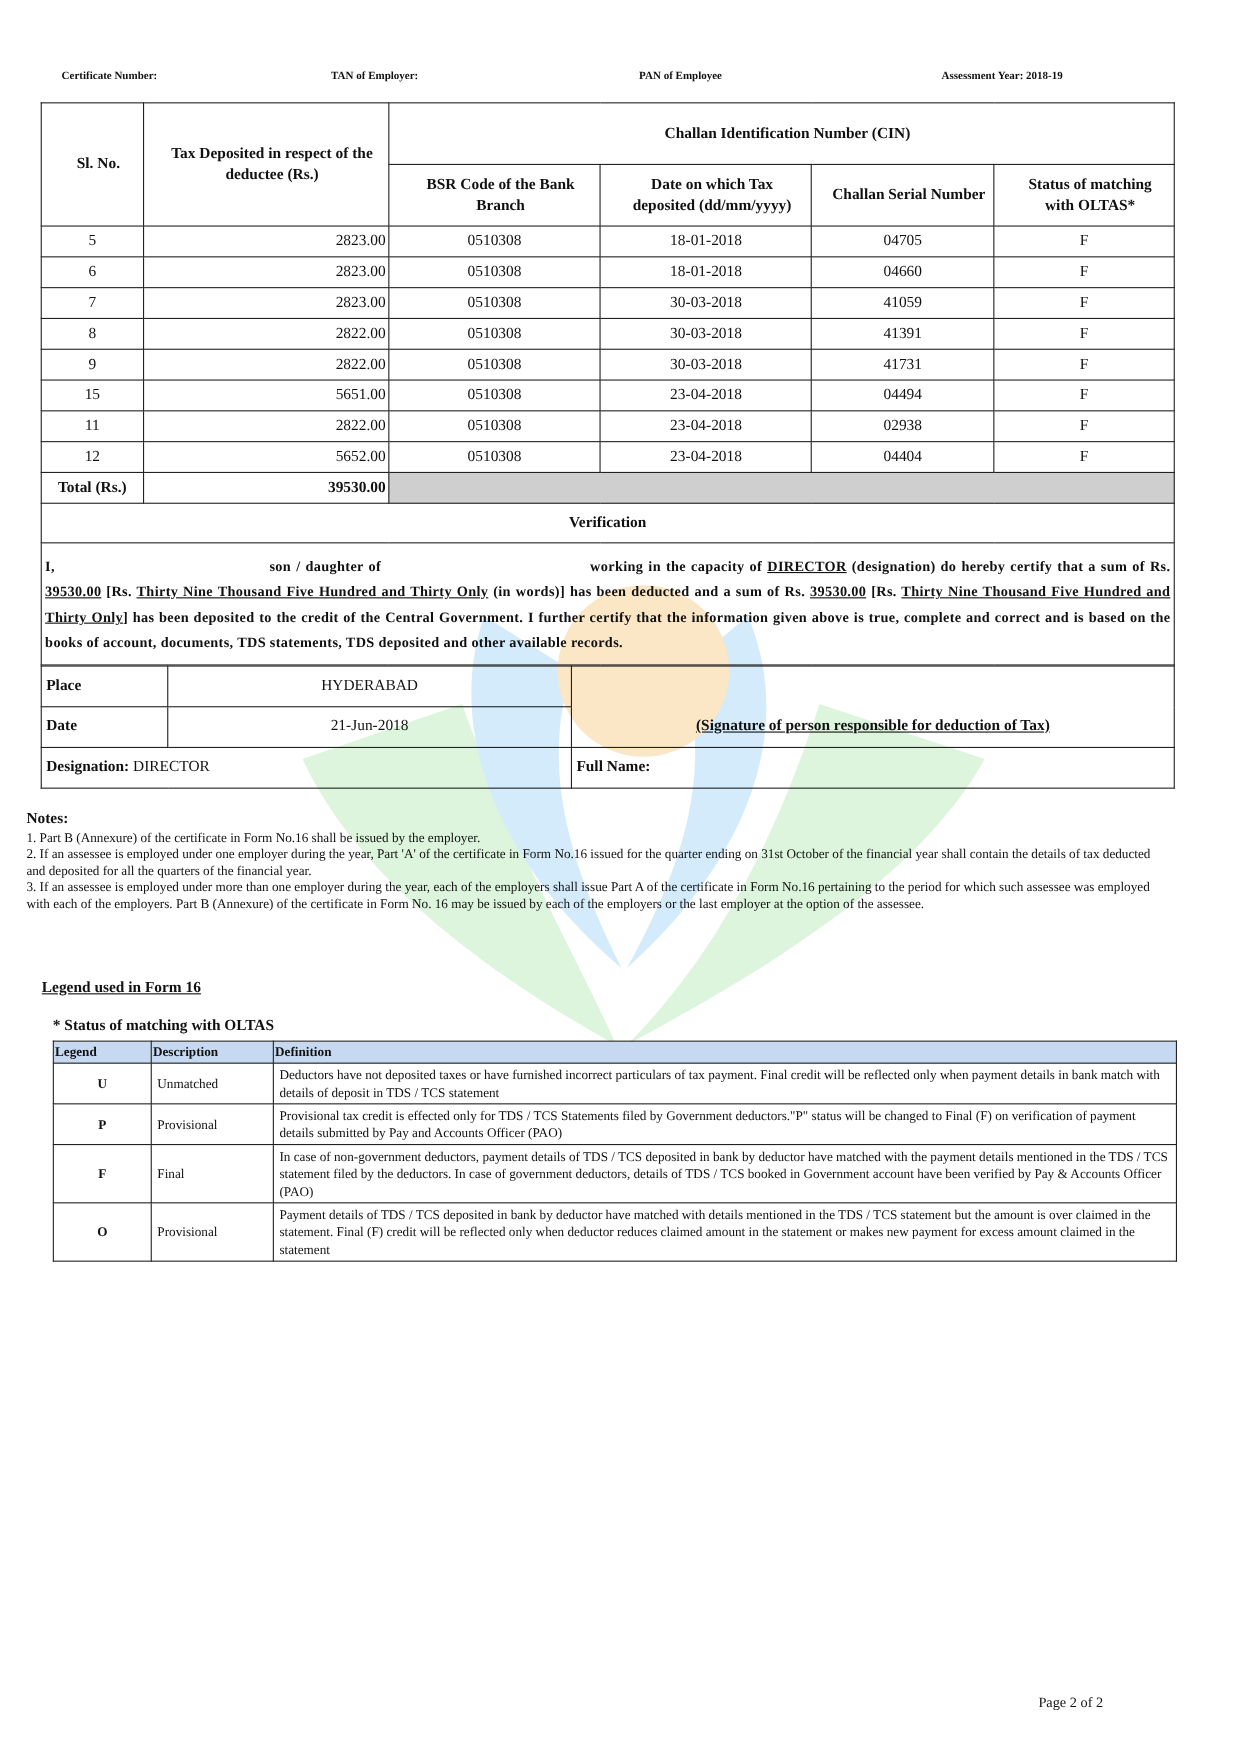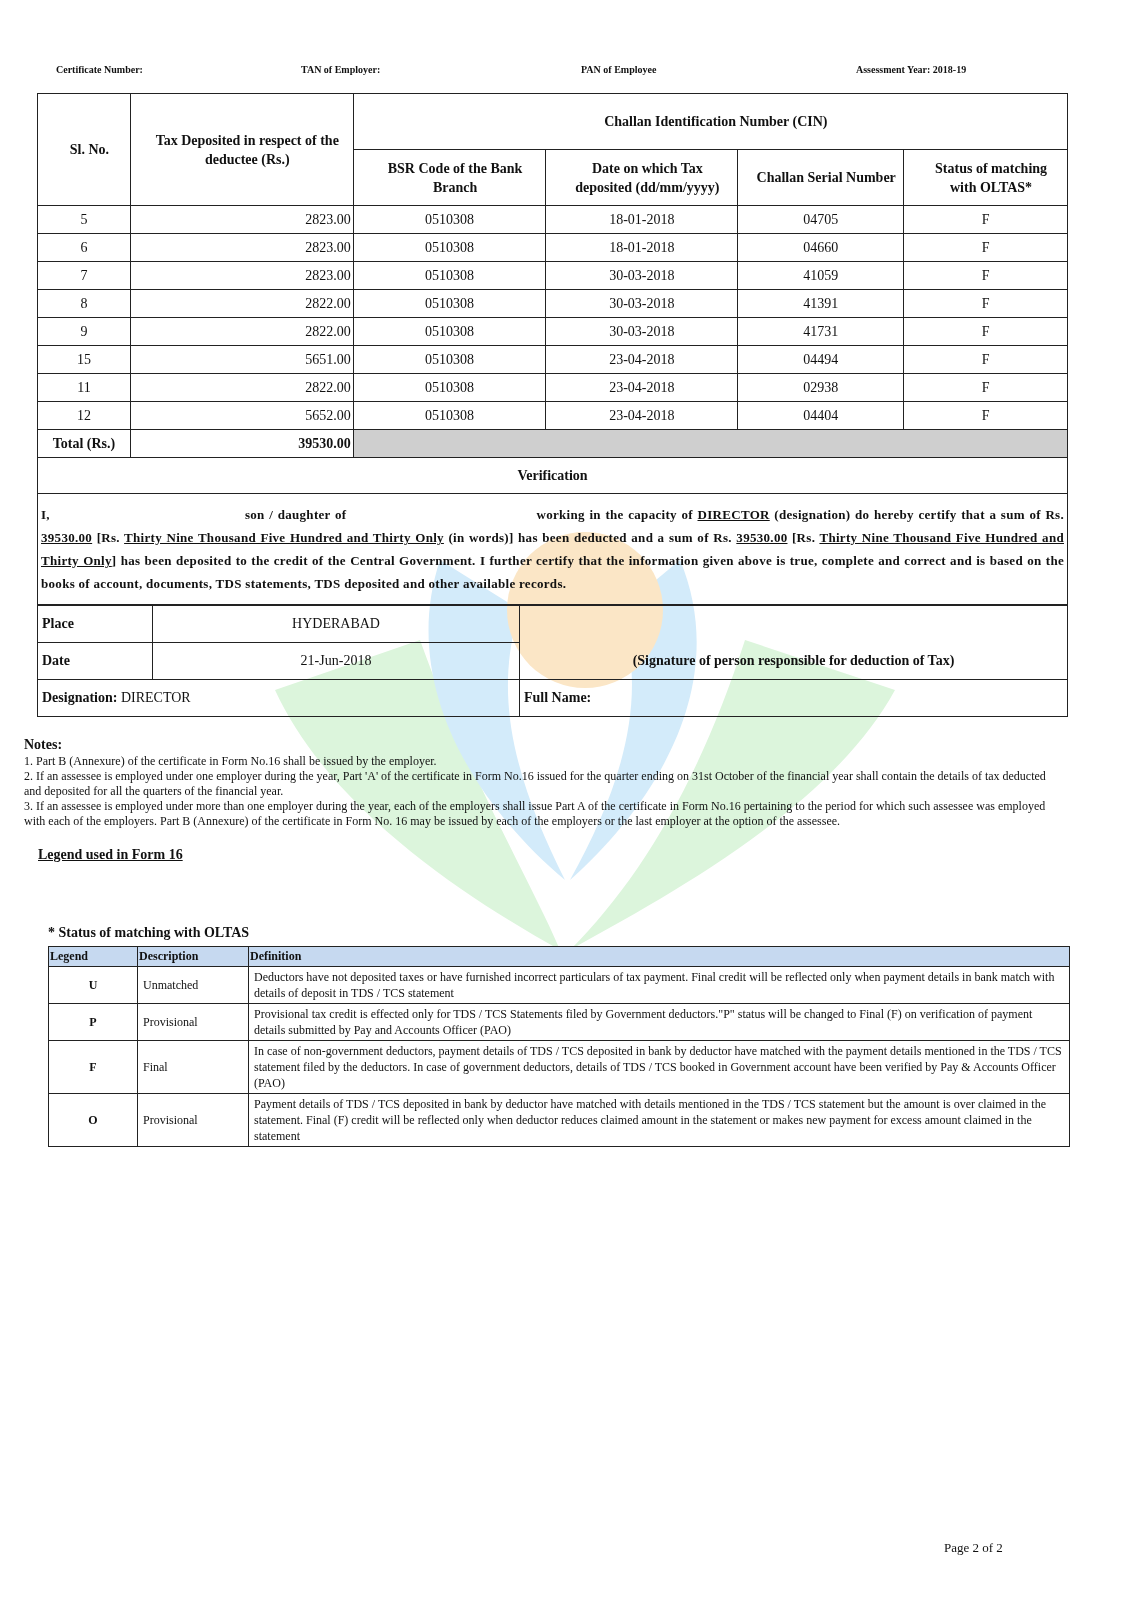--- a/index.html
+++ b/index.html
@@ -21,27 +21,27 @@
   .main-table td.total-amt { font-weight: bold; text-align: right; padding-right: 2px; }
   .main-table td.gray { background: #cfcfcf; }
   .main-table tr.verif-title td { height: 35px; font-weight: bold; font-size: 14px; }
   .main-table td.verif-body { text-align: justify; font-weight: bold; font-size: 13px; line-height: 23px; padding: 9px 3px 9px 3px; letter-spacing: 0.3px; height: auto; }
   .verif-body u { text-decoration: underline; }
 
   .sign-table { position: absolute; left: 37px; top: 605px; width: 1031px; }
   .sign-table td { border: 1px solid #222; font-size: 14px; height: 36px; padding: 0 4px; }
   .sign-table .lbl { font-weight: bold; width: 106px; }
   .sign-table .val { text-align: center; width: 358px; }
-  .sign-table .sig { text-align: center; font-weight: bold; vertical-align: bottom; padding-bottom: 10px; }
+  .sign-table .sig { text-align: center; font-weight: bold; vertical-align: bottom; padding-bottom: 10px; text-decoration: underline; }
   .b { font-weight: bold; }
 
   .notes { position: absolute; left: 24px; top: 736px; width: 1030px; font-size: 12px; line-height: 15px; }
   .notes .title { font-weight: bold; font-size: 14px; line-height: 18px; }
 
-  .legend-title { position: absolute; left: 38px; top: 847px; font-size: 14px; font-weight: bold; text-decoration: underline; text-align: center; }
+  .legend-title { position: absolute; left: 38px; top: 891px; font-size: 14px; font-weight: bold; text-decoration: underline; text-align: center; }
   .status-title { position: absolute; left: 48px; top: 925px; font-size: 14px; font-weight: bold; }
 
   .legend-table { position: absolute; left: 48px; top: 946px; width: 1022px; }
   .legend-table th { background: #c6d9f0; border: 1px solid #222; font-size: 12px; font-weight: bold; height: 17px; text-align: left; }
   .legend-table td { border: 1px solid #222; font-size: 12px; line-height: 16px; padding: 2px 5px; vertical-align: middle; }
   .legend-table td.code { text-align: center; font-weight: bold; width: 78px; }
   .legend-table td.desc { width: 100px; }
 
   .footer { position: absolute; left: 944px; top: 1540px; font-size: 13px; }
 </style>

